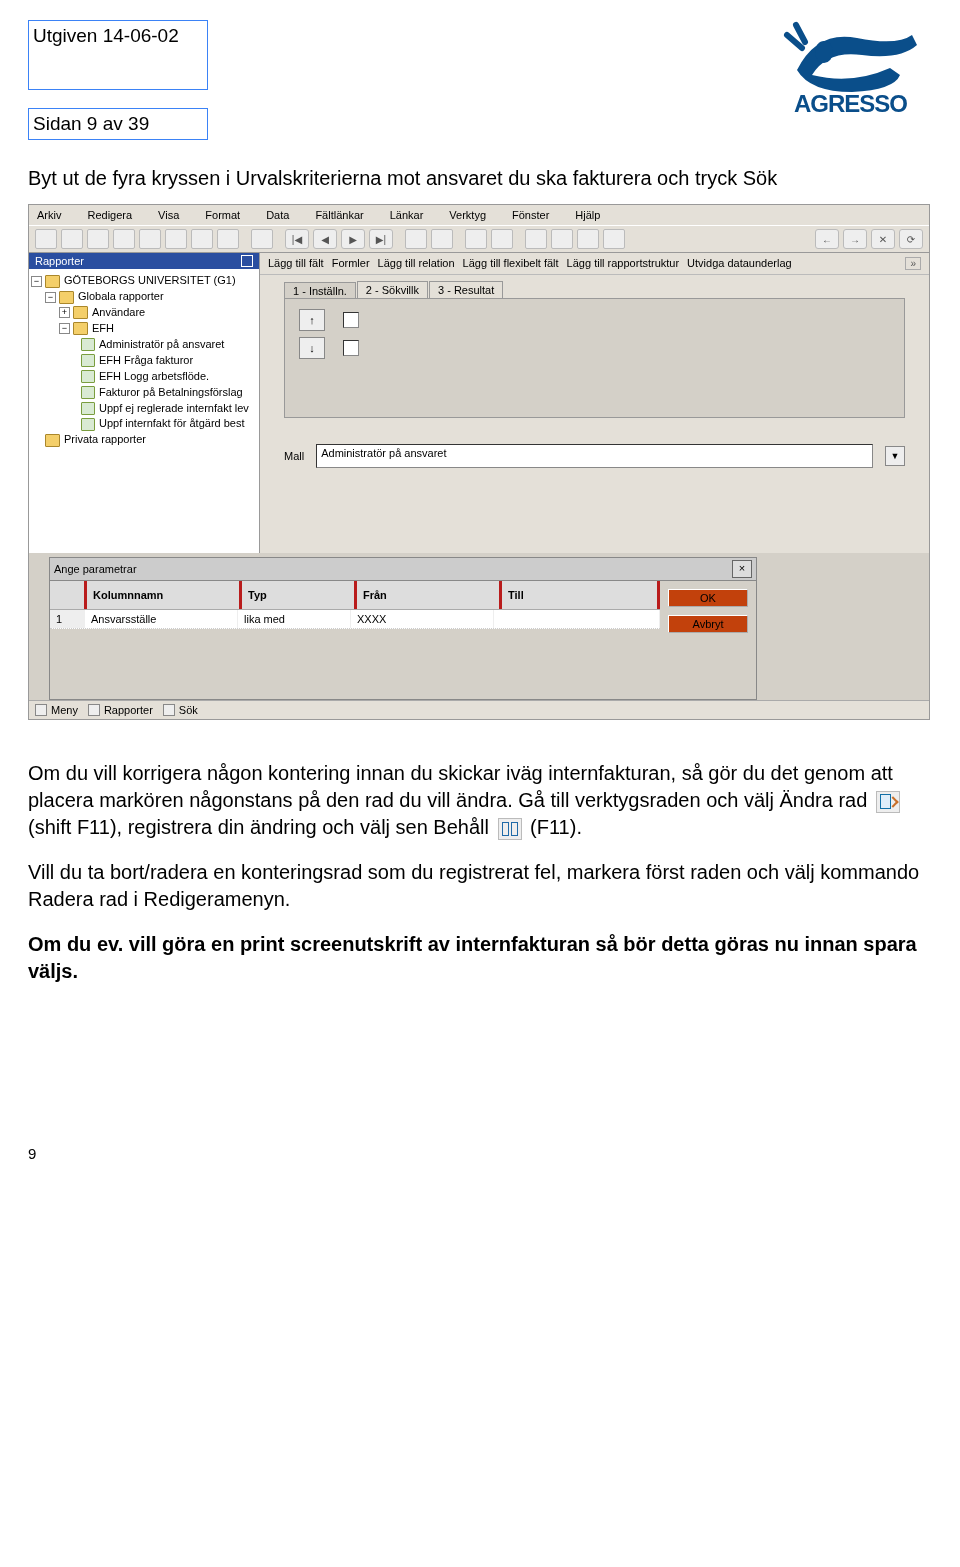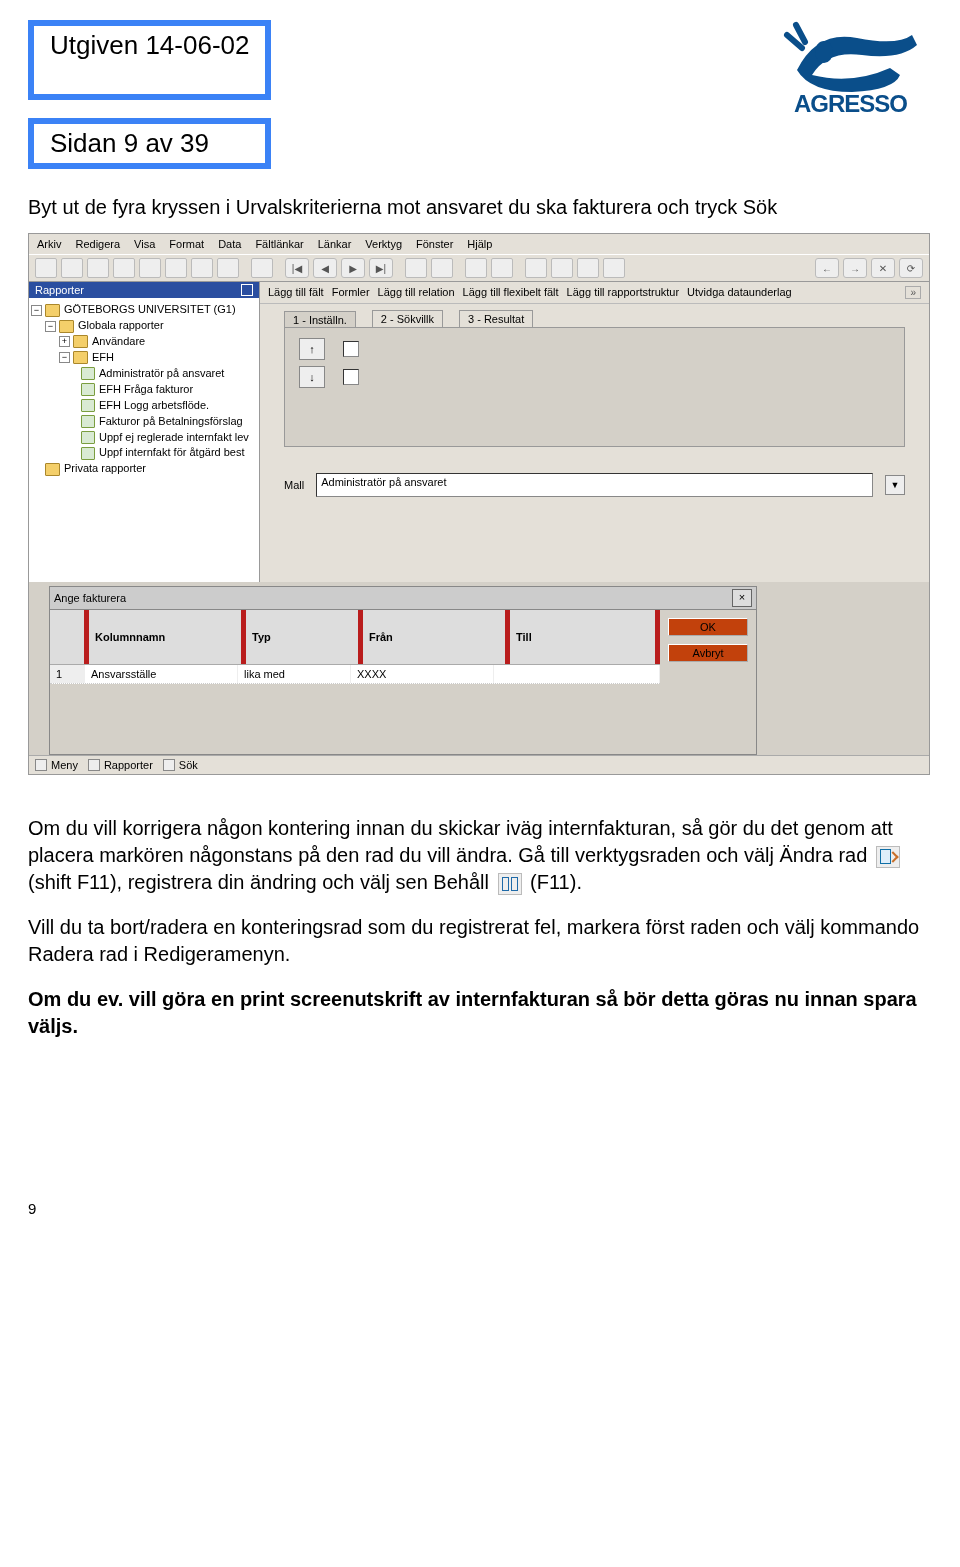--- a/index.html
+++ b/index.html
@@ -1,26 +1,26 @@
 <!DOCTYPE html>
 <html><head>
 <meta charset="utf-8">
 <style>
 html,body{margin:0;padding:0;background:#fff;font-family:Arial,Helvetica,sans-serif;color:#000;font-size:20px}
 .page{width:960px;margin:0;position:relative;padding:20px 28px;box-sizing:border-box}
 .top-row{display:flex;align-items:flex-start;justify-content:space-between}
 .top-boxes{display:flex;flex-direction:column}
-.box{border:6px solid #3b82f6;padding:4px 16px;font-size:26px;min-width:170px}
+.box{border:1px solid #3b82f6;padding:4px 4px;font-size:19px;min-width:170px}
 .box-top{height:60px}
 .box-bot{margin-top:18px}
 .logo{width:150px;height:90px;position:relative}
 .logo svg{display:block}
 .intro{margin-top:25px;font-size:20px;line-height:1.35}
 .screenshot{margin-top:12px;width:900px;border:1px solid #999;background:#d4d0c8;font-family:Verdana,Tahoma,sans-serif;font-size:11px;color:#000}
-.menubar{display:flex;gap:14px;padding:4px 8px;background:#e4e0d8}
+.menubar{display:flex;gap:26px;padding:4px 8px;background:#e4e0d8}
 .menubar span{cursor:default}
 .toolbar{display:flex;gap:4px;padding:3px 6px;background:#e4e0d8;border-top:1px solid #fff;border-bottom:1px solid #999;align-items:center}
 .tb-btn{width:20px;height:18px;border:1px solid #bbb;background:#eee;border-radius:2px}
 .tb-sep{width:4px}
 .tb-group{display:flex;gap:4px;align-items:center}
 .tb-nav-btn{width:22px;height:18px;border:1px solid #bbb;background:#eee;border-radius:3px;display:flex;align-items:center;justify-content:center;font-size:10px;color:#555}
 .content-row{display:flex;height:300px}
 .sidebar{width:230px;background:#e4e0d8;border-right:1px solid #999;display:flex;flex-direction:column}
 .side-title{background:#2a4ea0;color:#fff;padding:2px 6px;font-size:11px;display:flex;justify-content:space-between;align-items:center}
 .pin{width:10px;height:10px;border:1px solid #fff}
@@ -29,38 +29,38 @@
 .tree .indent1{padding-left:14px}
 .tree .indent2{padding-left:28px}
 .tree .indent4{padding-left:50px}
 .tree .box-glyph{display:inline-block;width:9px;height:9px;border:1px solid #888;text-align:center;line-height:8px;font-size:9px;margin-right:3px;vertical-align:middle;background:#fff}
 .tree .folder{display:inline-block;width:13px;height:11px;background:#f4cf6a;border:1px solid #aa872b;border-radius:1px;margin-right:4px;vertical-align:middle}
 .tree .rpt{display:inline-block;width:12px;height:11px;border:1px solid #7a9d3f;background:#d9ead3;border-radius:1px;margin-right:4px;vertical-align:middle}
 .main{flex:1;background:#e4e0d8;display:flex;flex-direction:column}
 .toolstrip{display:flex;gap:8px;padding:4px 8px;font-size:11px;border-bottom:1px solid #bbb}
 .toolstrip span{white-space:nowrap;cursor:default}
 .chev{margin-left:auto;font-size:10px;color:#555;border:1px solid #aaa;padding:0 4px}
-.tabstrip{padding:6px 24px 0 24px;display:flex;gap:16px}
+.tabstrip{padding:6px 24px 0 24px;display:flex;gap:1px}
 .tab{border:1px solid #999;border-bottom:none;padding:2px 8px;background:#e4e0d8;font-size:11px}
 .tab.sel{background:#d4d0c8;position:relative;top:1px}
 .tab-body{margin:0 24px 8px 24px;border:1px solid #999;background:#d4d0c8;padding:10px 14px 18px 14px;position:relative;min-height:90px}
 .agg-row{display:flex;align-items:center;margin-bottom:6px;gap:18px}
 .arrow-btn{width:24px;height:20px;border:1px solid #888;background:#eee;display:flex;align-items:center;justify-content:center;font-size:11px}
 .agg-lbl{color:#6a6a6a;flex:1}
 .chk{width:14px;height:14px;border:1px inset #888;background:#fff}
 .mall-row{margin:18px 24px 8px 24px;display:flex;align-items:center;gap:12px}
 .mall-input{flex:1;height:18px;border:1px inset #888;background:#fff;padding:2px 4px;font-size:11px}
 .dd{width:18px;height:18px;border:1px solid #888;background:#eee;display:flex;align-items:center;justify-content:center;font-size:9px}
 .param-dlg{position:relative;margin:4px 0 0 20px;width:708px}
 .param-title{background:#ccc;border:1px solid #888;border-bottom:none;display:flex;justify-content:space-between;align-items:center;padding:2px 4px;font-size:11px}
 .xbtn{width:18px;height:16px;border:1px solid #666;background:#ddd;text-align:center;line-height:14px;font-size:11px;cursor:default}
 .param-body{border:1px solid #888;background:#d4d0c8;display:flex}
 .param-grid{flex:1;background:#d4d0c8}
 .phead{display:flex;background:#ddd;border-bottom:1px solid #aaa;font-weight:bold;font-size:11px}
-.phead div{padding:21px 6px;border-right:5px solid #b91c1c}
+.phead div{padding:8px 6px;border-right:3px solid #b91c1c}
 .ph-n{width:22px}
 .ph-col{width:140px}
 .ph-typ{width:100px}
 .ph-fran{width:130px}
 .ph-till{flex:1}
 .prow{display:flex;background:#fff;border-bottom:1px dotted #ccc;font-size:11px}
 .prow div{padding:3px 6px;border-right:1px solid #eee}
 .prow .pn{width:22px;background:#eee}
 .prow .pc-col{width:140px}
 .prow .pc-typ{width:100px}
@@ -213,21 +213,21 @@
         <div class="mall-row">
           <span>Mall</span>
           <div class="mall-input">Administratör på ansvaret</div>
           <div class="dd">▼</div>
         </div>
       </div>
     </div>
 
     <div class="param-dlg">
       <div class="param-title">
-        <span>Ange fakturera</span>
+        <span>Ange parametrar</span>
         <span class="xbtn">×</span>
       </div>
       <div class="param-body">
         <div class="param-grid">
           <div class="phead">
             <div class="ph-n"></div>
             <div class="ph-col">Kolumnnamn</div>
             <div class="ph-typ">Typ</div>
             <div class="ph-fran">Från</div>
             <div class="ph-till">Till</div>

